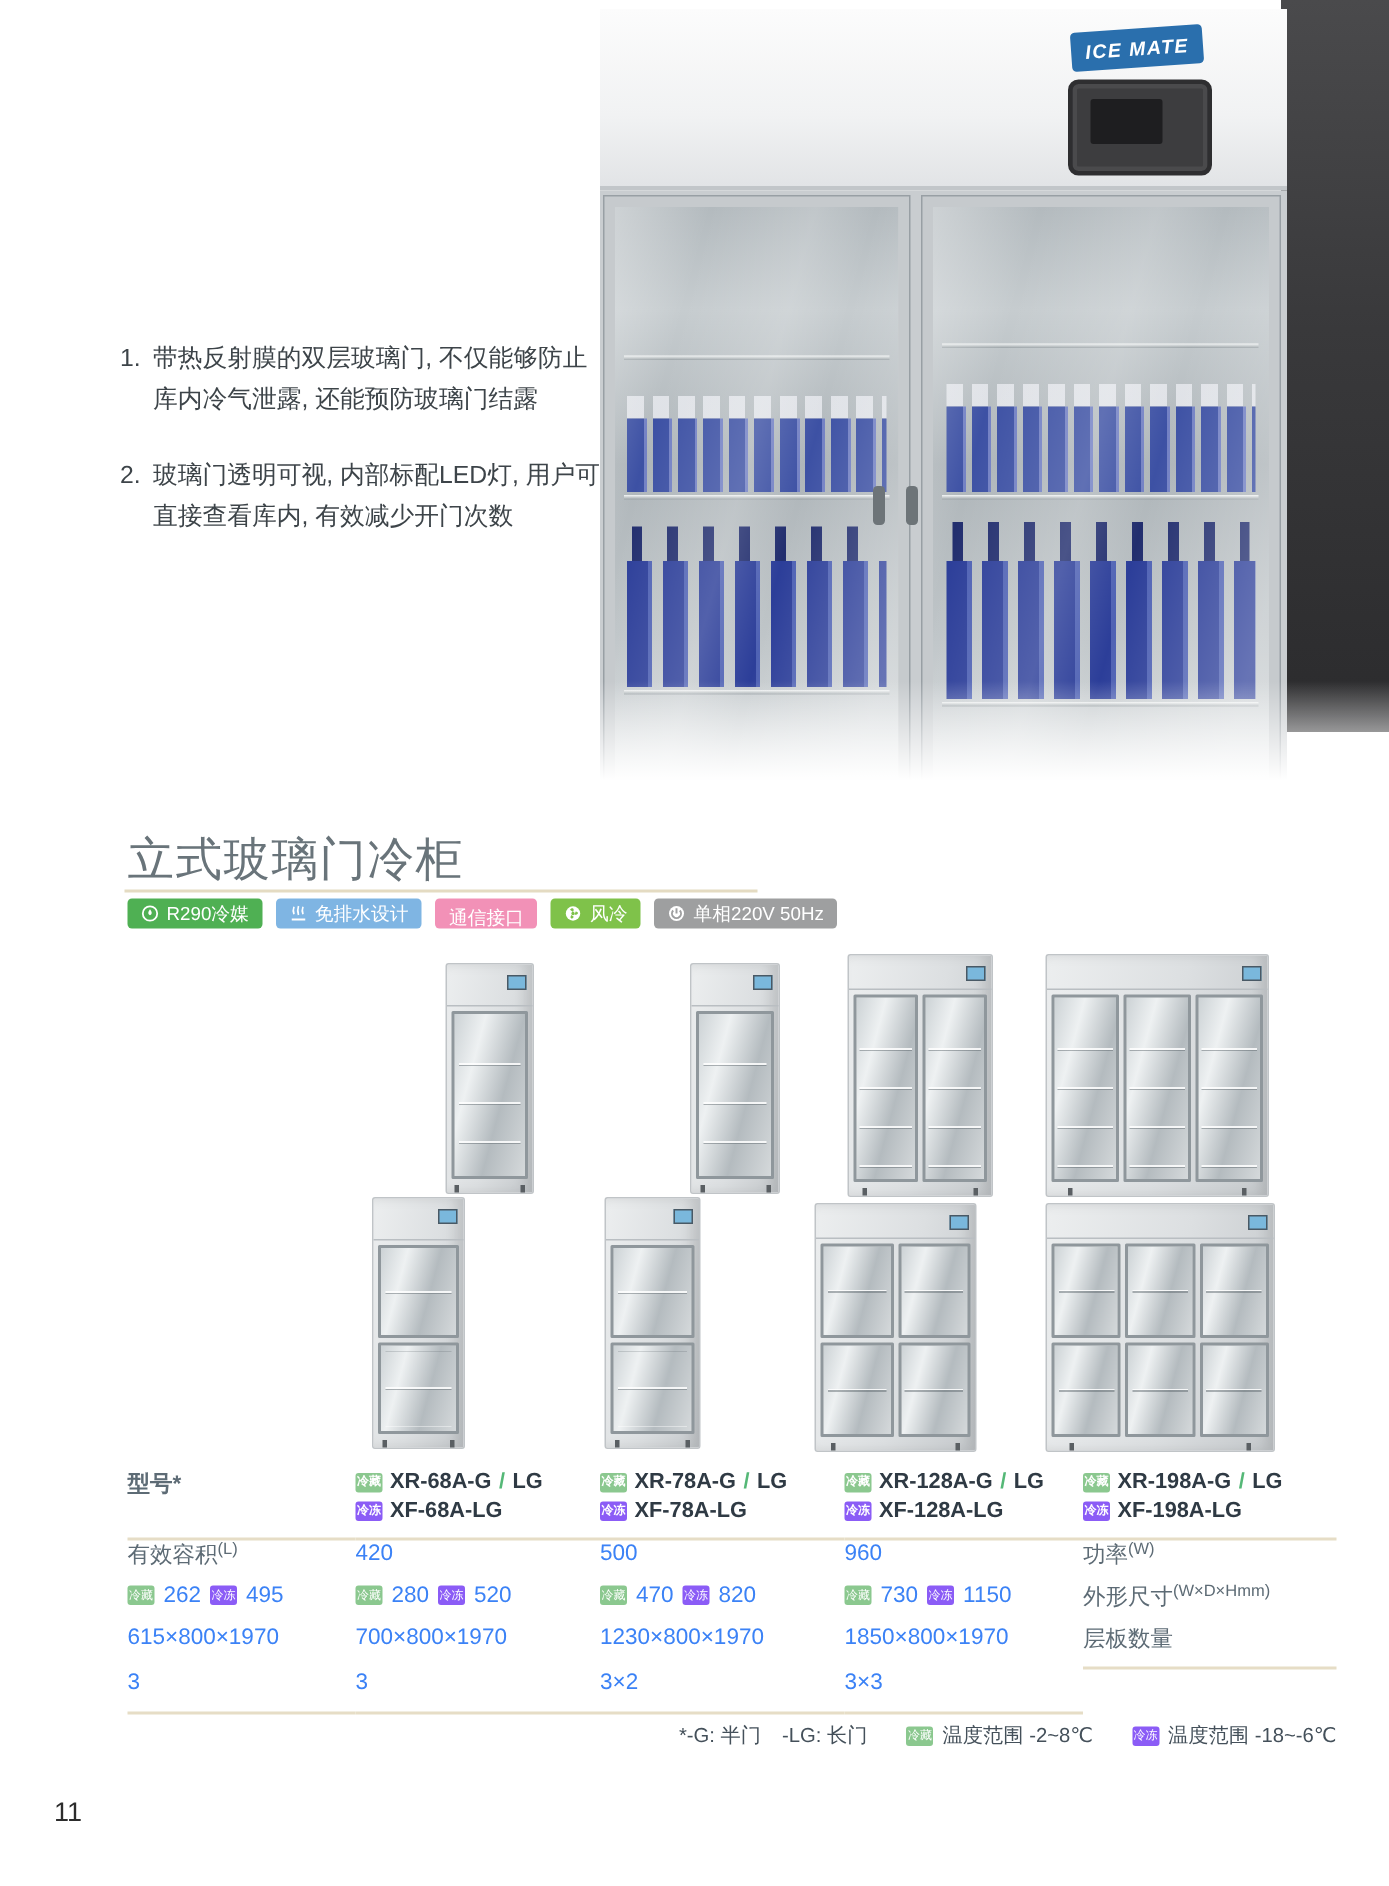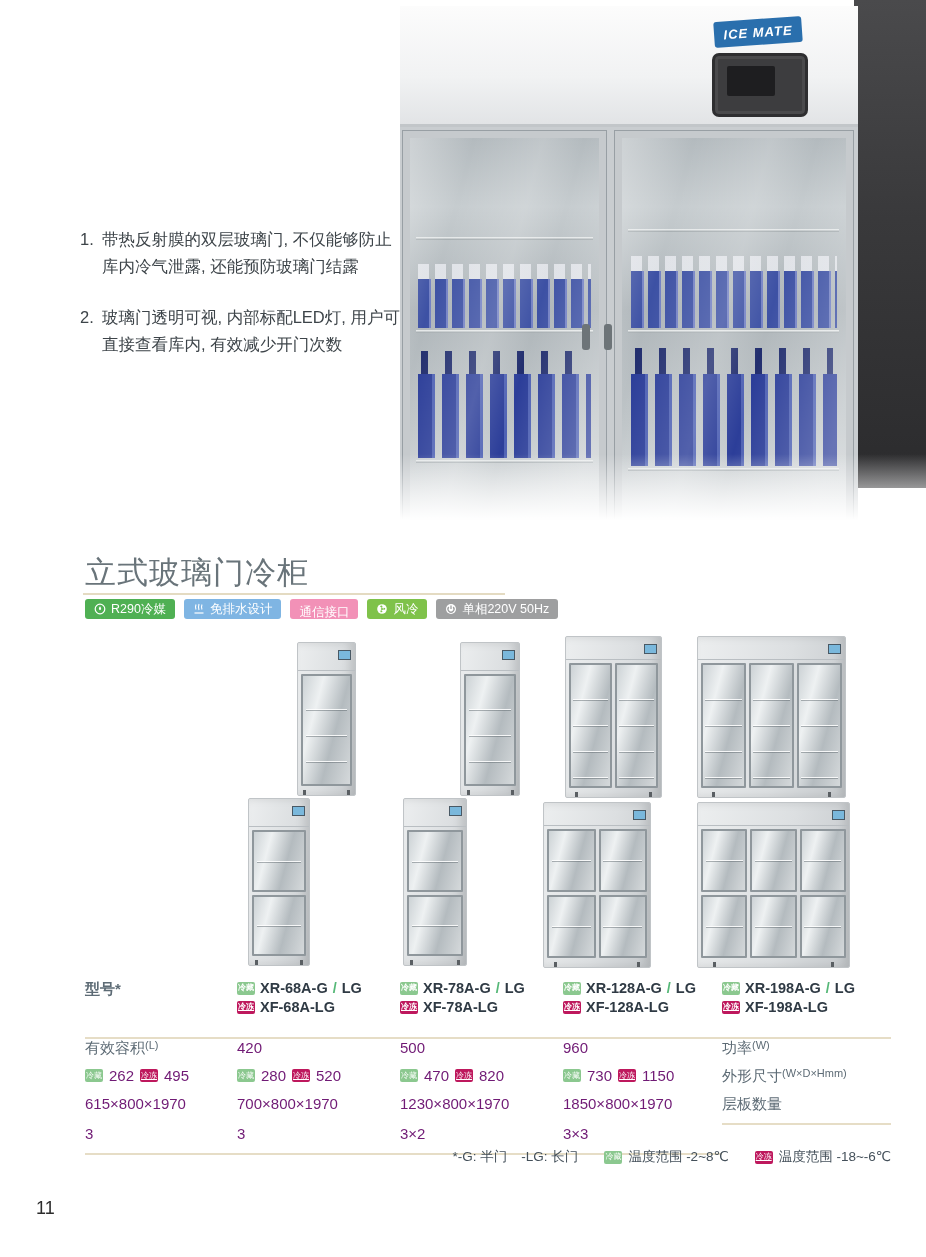--- a/index.html
+++ b/index.html
@@ -64,33 +64,33 @@
   .door::before{content:"";position:absolute;left:6%;right:6%;top:8%;bottom:6%;
     background:repeating-linear-gradient(to bottom,rgba(0,0,0,0) 0 24px,rgba(255,255,255,.85) 24px 25px,rgba(86,96,102,.45) 25px 26px);}
   .feet{flex:0 0 6px;background:
     linear-gradient(#5a5f63 0 0) 10% 100%/3px 5px no-repeat,
     linear-gradient(#5a5f63 0 0) 90% 100%/3px 5px no-repeat;}
 
   
   .spec{position:absolute;left:85px;top:980px;width:806px;display:grid;
     grid-template-columns:152px 163px 163px 159px 169px;}
   .cell{display:flex;align-items:flex-start;}
-  .r-head{padding-bottom:22px;border-bottom:2px solid #e6ddc6;align-items:flex-start;}
+  .r-head{padding-bottom:10px;border-bottom:2px solid #e6ddc6;align-items:flex-start;}
   .r-body{height:28px;}
   .r-last{border-bottom:2px solid #e6ddc6;}
   .rowlabel{color:#5d6b75;font-size:15px;}
   .rowlabel .sub{font-size:11px;}
   .model-cell{display:flex;flex-direction:column;gap:3px;}
   .model-line{display:flex;align-items:center;gap:5px;font-weight:bold;font-size:14.5px;color:#2f3a44;}
   .slash{color:#55b877;}
   .tag{display:inline-flex;align-items:center;justify-content:center;width:18px;height:13px;border-radius:2px;
     color:#fff;font-size:8px;line-height:1;letter-spacing:0;flex:0 0 auto;}
   .tag-r{background:#8bc88f;}
-  .tag-f{background:#be185d;text-decoration:underline;}
-  .val{font-size:15px;color:#701a75;}
+  .tag-f{background:#8b5cf6;}
+  .val{font-size:15px;color:#3b82f6;}
   .power-cell{display:flex;align-items:center;gap:6px;}
 
   
   .footnote{position:absolute;left:85px;top:1148px;width:806px;display:flex;justify-content:flex-end;
     align-items:center;gap:26px;font-size:13.5px;color:#44505a;}
   .fn-group{display:flex;align-items:center;gap:6px;}
   .fn-doors{display:flex;gap:14px;text-align:center;}
 
   .pagenum{position:absolute;left:36px;top:1198px;font-size:18px;color:#2c2c2c;}
 </style>

